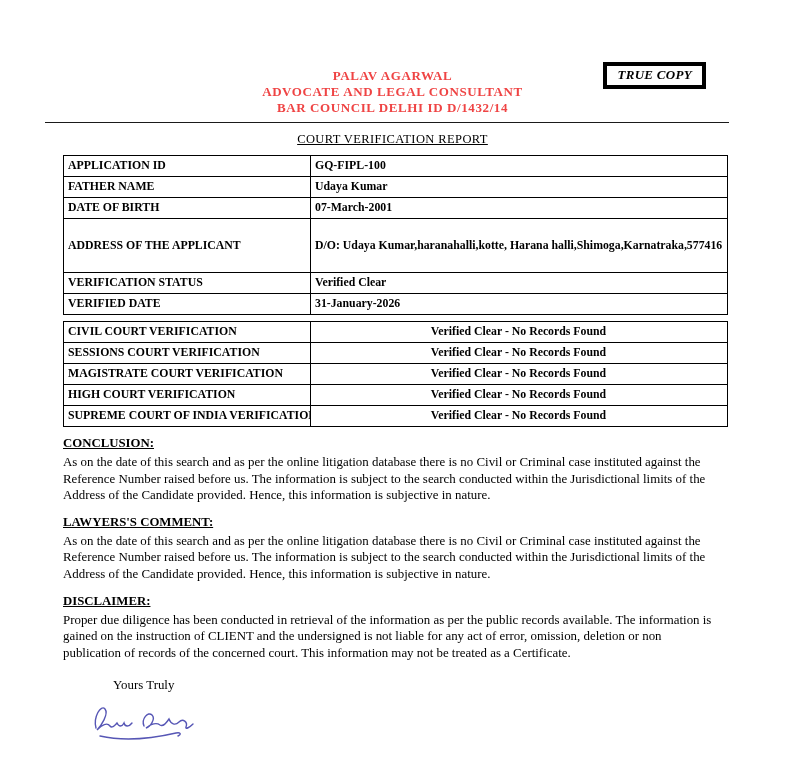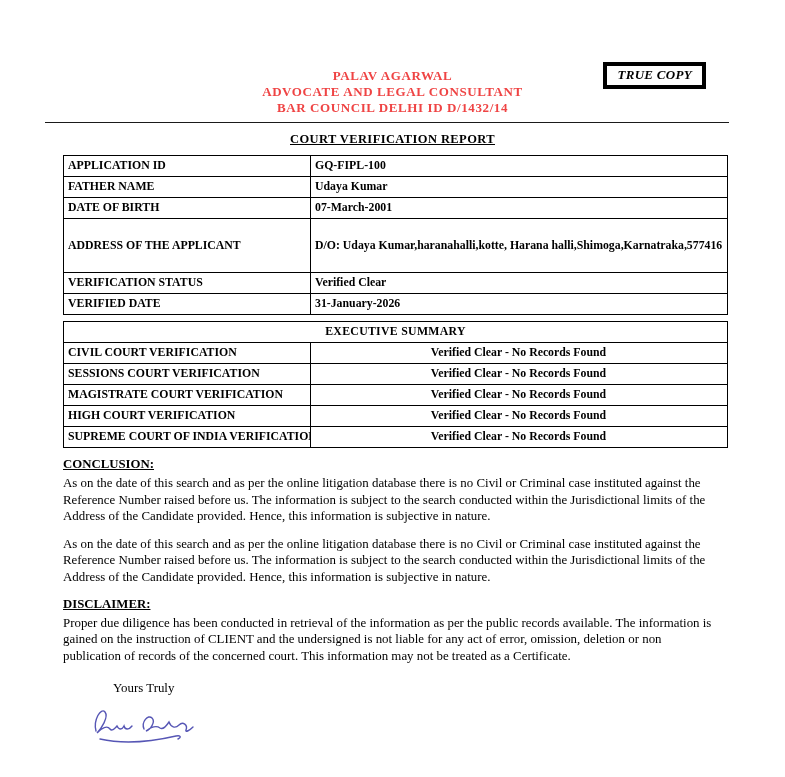--- a/index.html
+++ b/index.html
@@ -29,21 +29,21 @@
     letter-spacing:0.6px;
   }
   .letterhead div { line-height:16px; }
   .rule {
     margin:6px 56px 0 45px;
     border-bottom:1.6px solid #1a1a1a;
   }
   
   .report-title {
     text-align:center;
-    font-weight:bold;
+    font-weight:normal;
     text-decoration:underline;
     font-size:12.5px;
     letter-spacing:0.4px;
     margin-top:9px;
   }
   
   table.report {
     border-collapse:collapse;
     margin:8px 0 0 63px;
     width:665px;
@@ -137,23 +137,20 @@
     </tbody>
   </table>
 
   <table class="report exec">
     <colgroup>
         <col class="c1">
         <col>
       </colgroup>
     <tbody>
       <tr>
-        <th class="summary-head" colspan="2">EXECUTIVE SUMMARY</th>
-      </tr>
-      <tr>
         <td>CIVIL COURT VERIFICATION</td>
         <td class="val">Verified Clear - No Records Found</td>
       </tr>
       <tr>
         <td>SESSIONS COURT VERIFICATION</td>
         <td class="val">Verified Clear - No Records Found</td>
       </tr>
       <tr>
         <td>MAGISTRATE COURT VERIFICATION</td>
         <td class="val">Verified Clear - No Records Found</td>
@@ -168,20 +165,21 @@
       </tr>
     </tbody>
   </table>
 
   <div class="sections">
     <div class="section">
       <div class="section-heading">CONCLUSION:</div>
       <div class="section-body">As on the date of this search and as per the online litigation database there is no Civil or Criminal case instituted against the Reference Number raised before us. The information is subject to the search conducted within the Jurisdictional limits of the Address of the Candidate provided. Hence, this information is subjective in nature.</div>
     </div>
     <div class="section">
+      <div class="section-heading">LAWYERS'S COMMENT:</div>
       <div class="section-body">As on the date of this search and as per the online litigation database there is no Civil or Criminal case instituted against the Reference Number raised before us. The information is subject to the search conducted within the Jurisdictional limits of the Address of the Candidate provided. Hence, this information is subjective in nature.</div>
     </div>
     <div class="section">
       <div class="section-heading">DISCLAIMER:</div>
       <div class="section-body">Proper due diligence has been conducted in retrieval of the information as per the public records available. The information is gained on the instruction of CLIENT and the undersigned is not liable for any act of error, omission, deletion or non publication of records of the concerned court. This information may not be treated as a Certificate.</div>
     </div>
   </div>
 
   <div class="yours-truly">Yours Truly</div>
 

